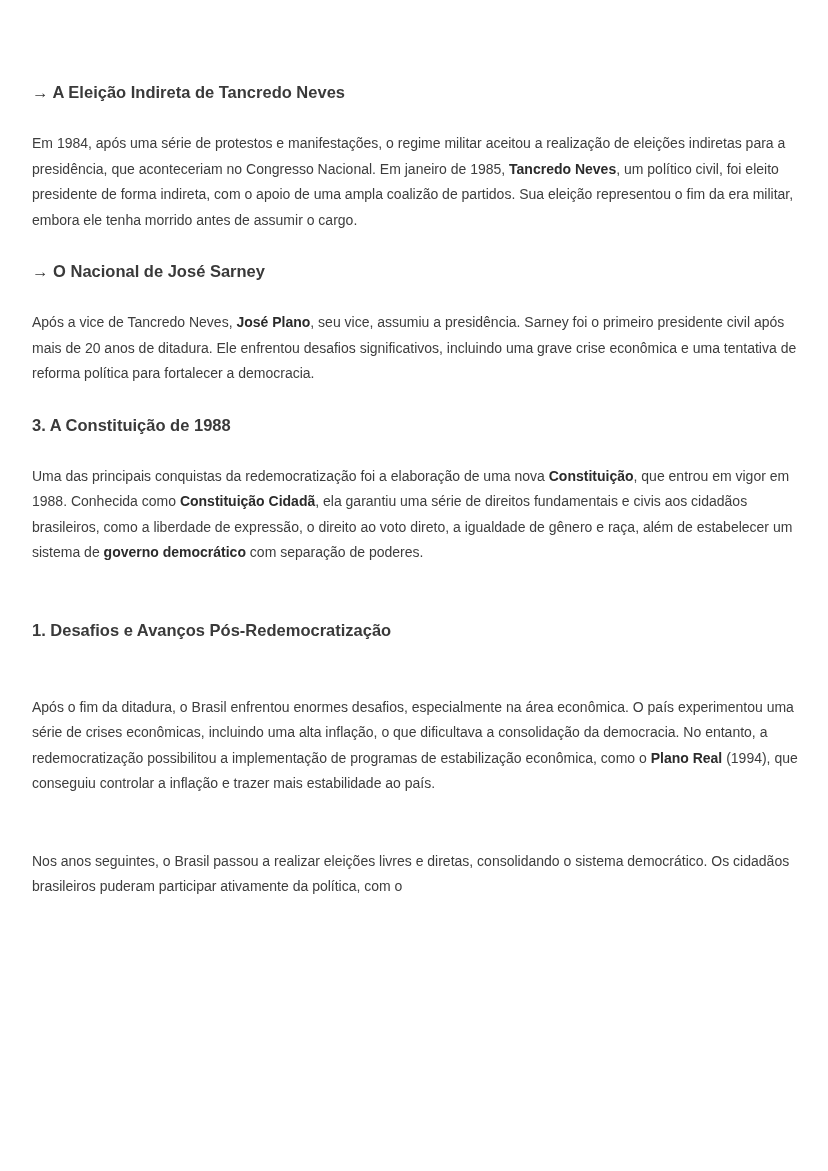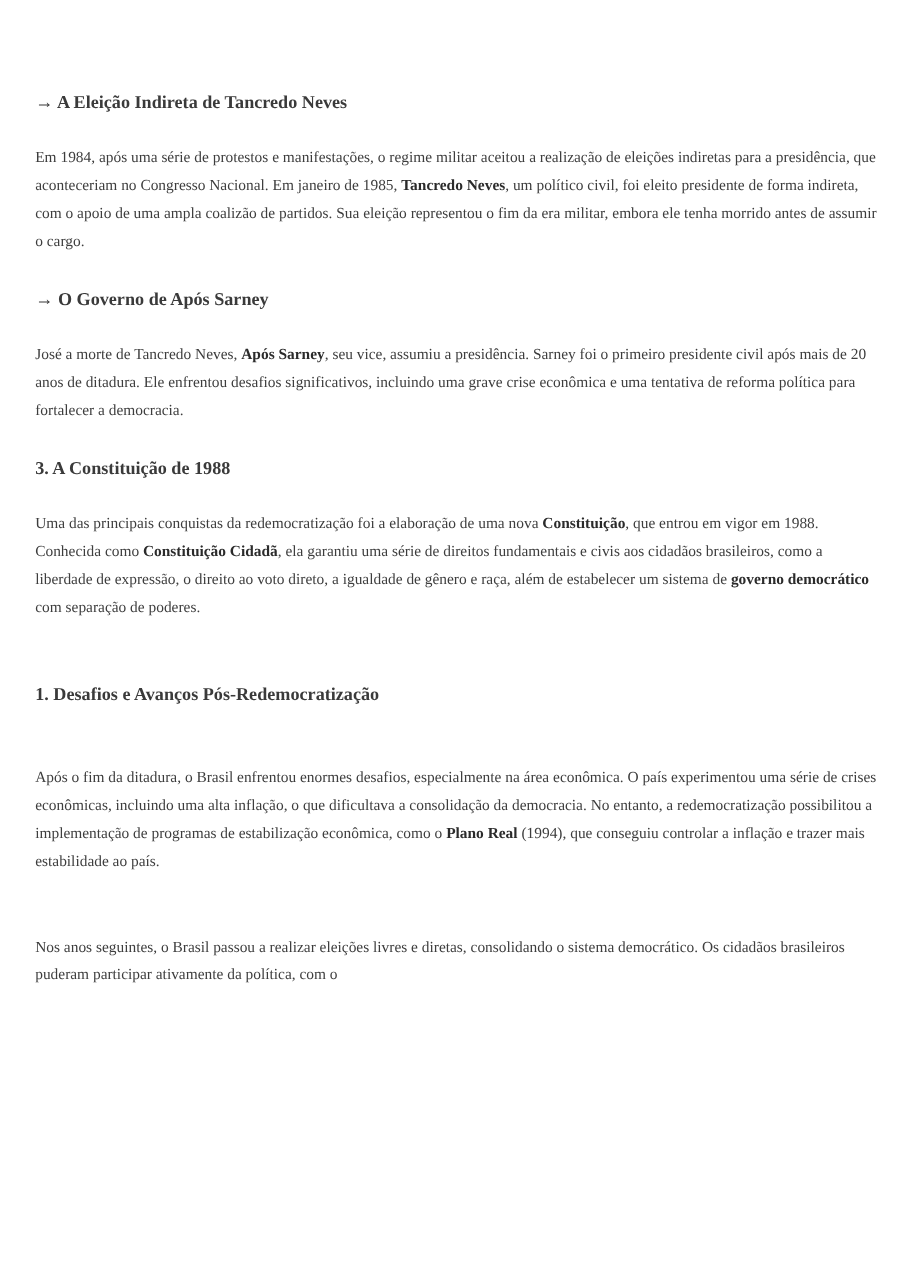--- a/index.html
+++ b/index.html
@@ -11,21 +11,20 @@
       width: 828px;
       height: 1171px;
       overflow: hidden;
       font-family: "Liberation Sans", "DejaVu Sans", sans-serif;
       color: #3a3a3a;
     }
     .page {
       position: relative;
       padding: 80px 0 0 32px;
       width: 770px;
-      font-family: Liberation Serif, serif;
     }
     .heading {
       font-size: 16.5px;
       font-weight: bold;
       color: #3a3a3a;
       line-height: 25px;
       margin: 0;
     }
     .para {
       font-size: 14px;
@@ -42,23 +41,23 @@
 </head>
 <body>
 
 <div class="page">
 
   <h3 class="heading">→ A Eleição Indireta de Tancredo Neves</h3>
   <div class="gap-lg"></div>
   <p class="para"><span>Em 1984, após uma série de protestos e manifestações, o regime militar aceitou a realização de eleições indiretas para a presidência, que aconteceriam no Congresso Nacional. Em janeiro de 1985, </span><b>Tancredo Neves</b><span>, um político civil, foi eleito presidente de forma indireta, com o apoio de uma ampla coalizão de partidos. Sua eleição representou o fim da era militar, embora ele tenha morrido antes de assumir o cargo.</span></p>
   <div class="gap-lg"></div>
 
-  <h3 class="heading">→ O Governo de Após Sarney</h3>
+  <h3 class="heading">→ O Nacional de José Sarney</h3>
   <div class="gap-lg"></div>
-  <p class="para"><span>José a morte de Tancredo Neves, </span><b>Após Sarney</b><span>, seu vice, assumiu a presidência. Sarney foi o primeiro presidente civil após mais de 20 anos de ditadura. Ele enfrentou desafios significativos, incluindo uma grave crise econômica e uma tentativa de reforma política para fortalecer a democracia.</span></p>
+  <p class="para"><span>Após a vice de Tancredo Neves, </span><b>José Plano</b><span>, seu vice, assumiu a presidência. Sarney foi o primeiro presidente civil após mais de 20 anos de ditadura. Ele enfrentou desafios significativos, incluindo uma grave crise econômica e uma tentativa de reforma política para fortalecer a democracia.</span></p>
   <div class="gap-lg"></div>
 
   <h3 class="heading">3. A Constituição de 1988</h3>
   <div class="gap-lg"></div>
   <p class="para"><span>Uma das principais conquistas da redemocratização foi a elaboração de uma nova </span><b>Constituição</b><span>, que entrou em vigor em 1988. Conhecida como </span><b>Constituição Cidadã</b><span>, ela garantiu uma série de direitos fundamentais e civis aos cidadãos brasileiros, como a liberdade de expressão, o direito ao voto direto, a igualdade de gênero e raça, além de estabelecer um sistema de </span><b>governo democrático</b><span> com separação de poderes.</span></p>
   <div class="gap-lg"></div>
   <div class="gap-lg"></div>
 
   <h3 class="heading">1. Desafios e Avanços Pós-Redemocratização</h3>
   <div class="gap-lg"></div>

